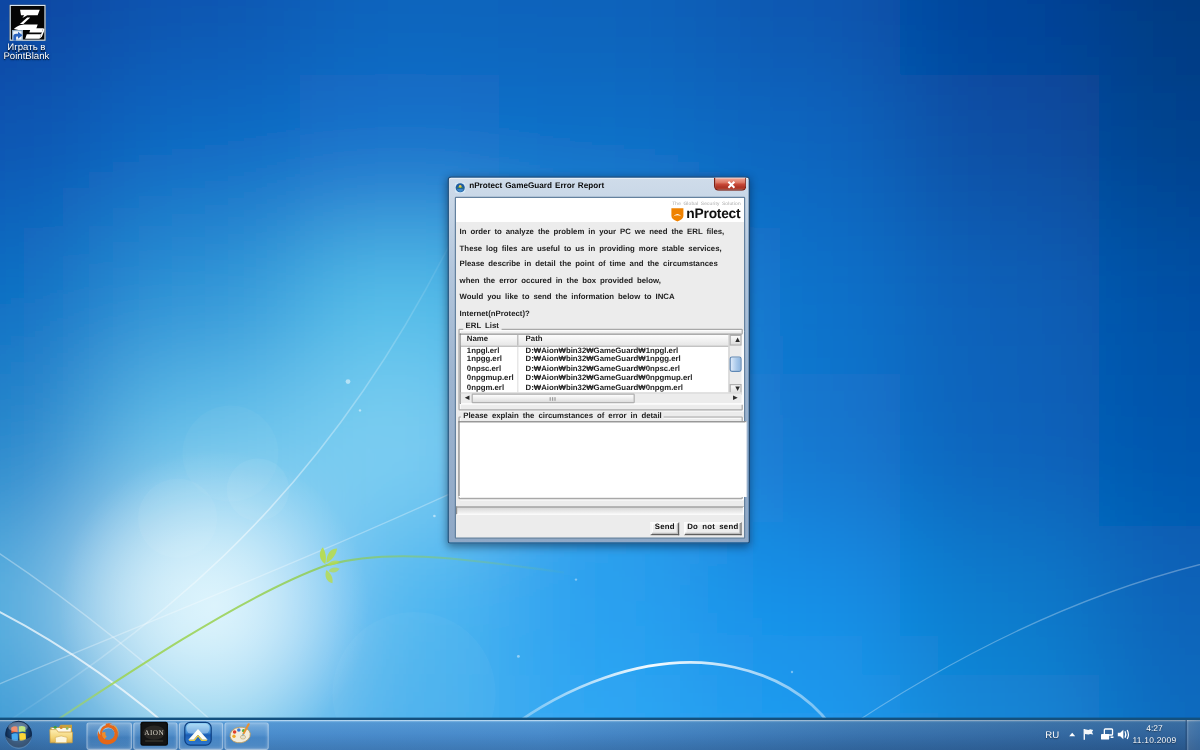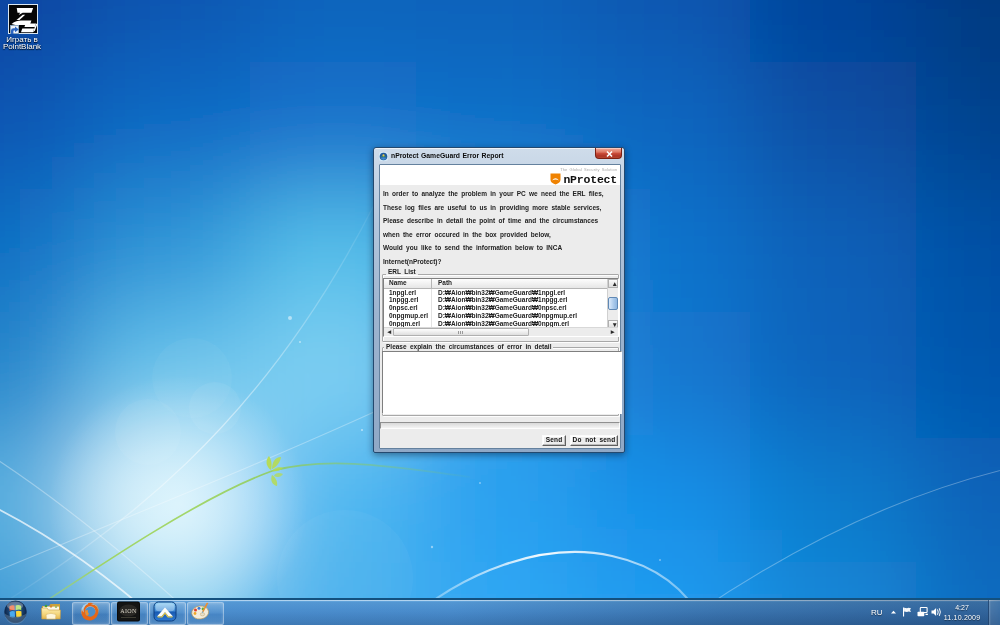--- a/index.html
+++ b/index.html
@@ -30,21 +30,21 @@
 background:linear-gradient(180deg,#cfdcea 0%,#b3c6dc 25%,#9db4cf 55%,#8fa8c6 100%);
 box-shadow:0 2px 7px rgba(0,10,30,.45),inset 0 1px 0 rgba(255,255,255,.65);}
 #titletxt{position:absolute;left:17px;top:4px;font-size:6.8px;font-weight:bold;color:#0c0c0c;letter-spacing:0;word-spacing:.6px;}
 #xbtn{position:absolute;right:2px;top:0px;width:27px;height:11px;border:1px solid #7c2013;border-top:none;border-radius:0 0 4px 4px;box-sizing:border-box;
 background:linear-gradient(180deg,#f2ab9a 0%,#dd7a66 40%,#c94a38 55%,#ad3425 80%,#b8452f 100%);box-shadow:inset 0 1px 0 rgba(255,255,255,.4);}
 #xbtn svg{position:absolute;left:8.5px;top:1.5px;}
 #client{position:absolute;left:5px;top:16px;width:240px;height:283px;background:#ececec;border:1px solid #64819e;border-radius:1px;box-sizing:content-box;font-size:6.5px;font-weight:bold;word-spacing:1.5px;color:#222;}
 #whiteband{position:absolute;left:0;top:0;width:240px;height:20px;background:#fff;}
 #npro{position:absolute;right:3px;top:2px;text-align:right;}
 #npro .slog{color:#a9a9a9;font-size:8px;font-weight:normal;transform:scale(.5);transform-origin:right top;letter-spacing:.3px;white-space:nowrap;text-align:right;}
-#npro .row{display:flex;align-items:flex-start;justify-content:flex-end;margin-top:-3px;font-family:Liberation Mono, monospace;}
+#npro .row{display:flex;align-items:flex-start;justify-content:flex-end;margin-top:-3px;}
 #npro .nptxt{font-weight:bold;font-size:11.5px;color:#101010;letter-spacing:-.2px;word-spacing:0;margin-left:2px;}
 #paras{position:absolute;left:3px;top:22px;line-height:13.5px;white-space:nowrap;}
 
 .grp{position:absolute;border:1px solid #a8a8a8;border-radius:1px;box-shadow:inset 1px 1px 0 #fdfdfd, 1px 1px 0 #fdfdfd;}
 .glabel{position:absolute;background:#ececec;padding:0 2px;white-space:nowrap;}
 
 #list{position:absolute;left:3px;top:113px;width:236px;height:59px;background:#fff;border:1px solid;border-color:#7f7f7f #fff #fff #7f7f7f;box-sizing:border-box;}
 #lhead{position:absolute;left:0;top:0;width:224px;height:9px;background:linear-gradient(180deg,#fdfdfd,#e6e6e6);border-bottom:1px solid #b5b5b5;}
 #lhead .c1{position:absolute;left:5px;top:0px;}
 #lhead .c2{position:absolute;left:54px;top:0px;}

